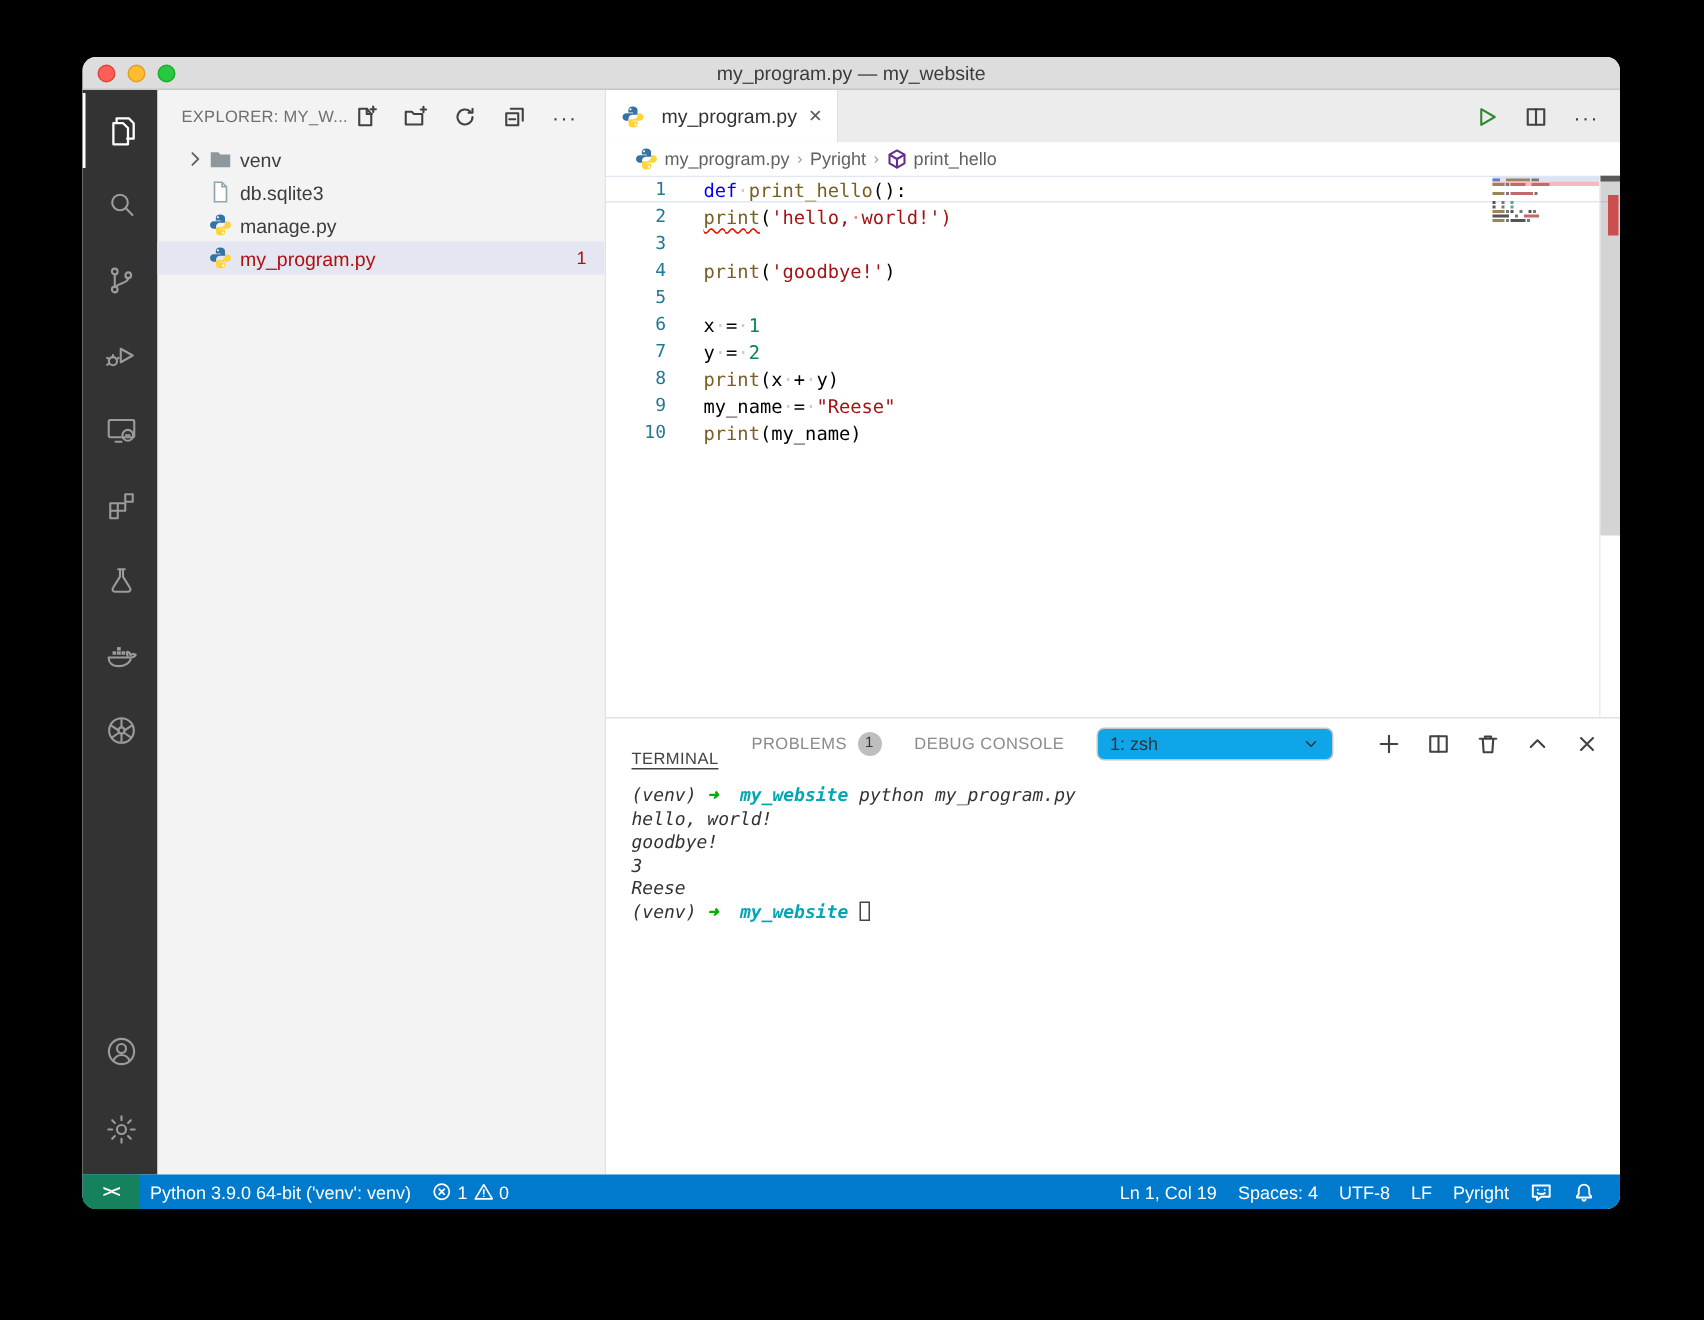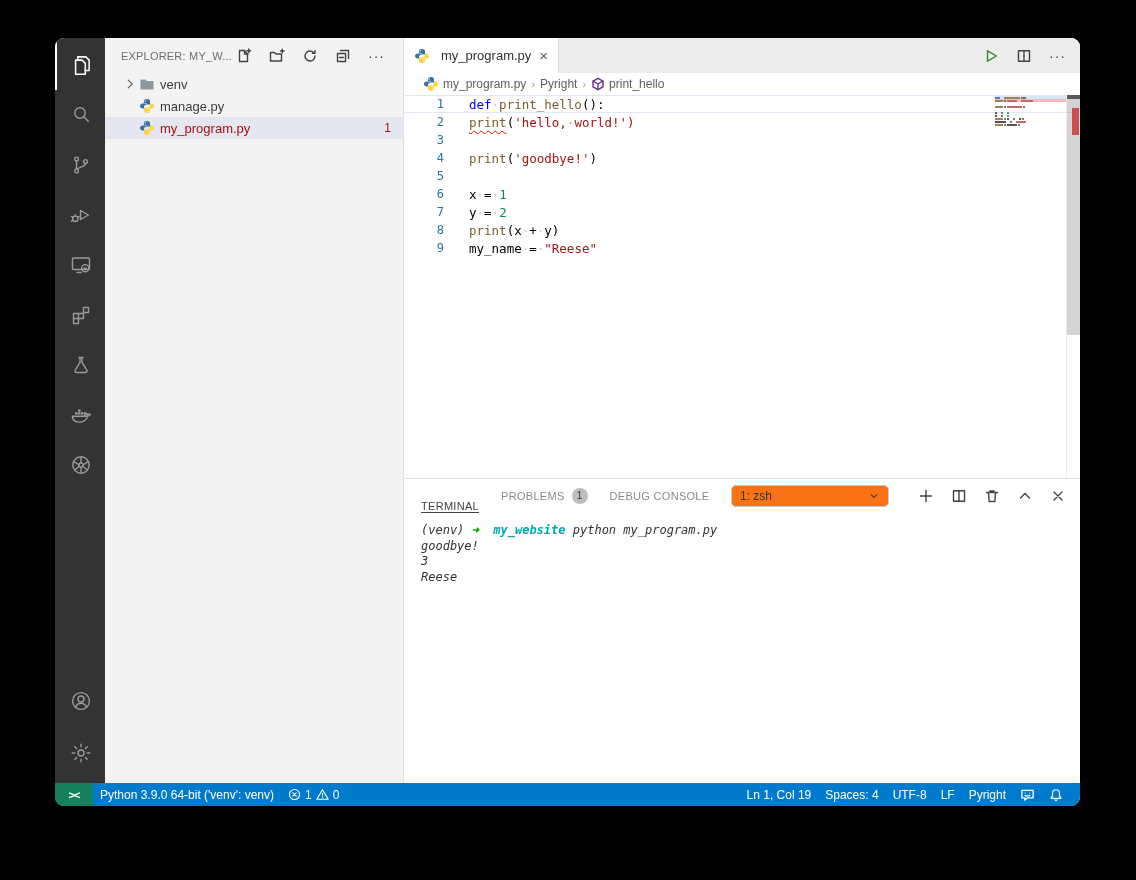--- a/index.html
+++ b/index.html
@@ -77,21 +77,21 @@
   
   .panel { flex:0 0 305px; border-top:1px solid #e1e1e1; display:flex; flex-direction:column; background:#fff; }
   .panel-header { height:34px; flex:0 0 34px; display:flex; align-items:center; padding:0 14px 0 17px; }
   .panel-tabs { display:flex; align-items:center; gap:22px; }
   .ptab { font-size:11px; letter-spacing:.3px; color:#8a8a8a; display:flex; align-items:center; gap:7px;
           height:34px; cursor:pointer; border-bottom:1px solid transparent; }
   .ptab.active { color:#424242; border-bottom-color:#424242;align-items:flex-end; }
   .pbadge { min-width:16px; height:16px; border-radius:8px; background:#bebebe; color:#333;
             font-size:10px; display:flex; align-items:center; justify-content:center; padding:0 4px; }
   .panel-right { margin-left:auto; display:flex; align-items:center; gap:17px; color:#424242; }
-  .shell-select { width:158px; height:22px; border:1px solid #c8c8c8; border-radius:5px; background:#f97316;
+  .shell-select { width:158px; height:22px; border:1px solid #c8c8c8; border-radius:5px; background:#0ea5e9;
                   display:flex; align-items:center; justify-content:space-between; padding:0 8px;
                   font-size:12px; color:#333; cursor:pointer; margin-right:12px; }
   .panel-right .hicon { display:flex; align-items:center; cursor:pointer; }
   .terminal { flex:1 1 auto; padding:10px 0 0 17px; font-family:"DejaVu Sans Mono","Liberation Mono",monospace;
               font-size:12px; line-height:15.5px; color:#333;font-style:italic; }
   .trow { white-space:pre; }
   .tk.arrow { color:#00b000; font-weight:bold; }
   .tk.dir { color:#00a6b2; font-weight:bold; }
   .tk.cursor { display:inline-block; width:7px; height:13px; border:1px solid #444; vertical-align:-2px; }
   
@@ -103,20 +103,28 @@
   .sitem { display:flex; align-items:center; gap:4px; padding:0 7px; height:100%; cursor:pointer; white-space:nowrap; }
   .sbar-left .sitem:first-of-type { margin-left:4px; }
   .sbar-right { margin-left:auto; display:flex; align-items:center; height:100%; padding-right:10px;justify-content:center; }
   .sicon { display:flex; align-items:center; }
   svg { display:block; }
 </style>
 </head>
 <body>
 
 <div class="window">
+  <div class="titlebar">
+    <div class="traffic">
+      <span class="tl r"></span>
+      <span class="tl y"></span>
+      <span class="tl g"></span>
+    </div>
+    <div class="wtitle">my_program.py — my_website</div>
+  </div>
 
   <div class="main">
     <div class="activitybar">
       <div id="ab-top">
           <div class="ab-cell active">
             <span class="hicon">
               <svg width="26" height="26" viewBox="0 0 24 24" fill="none" stroke="currentColor" stroke-width="1.4" stroke-linecap="round" stroke-linejoin="round">
                 <path d="M9 7V4.5h7.5l3 3V17h-4"></path>
                 <path d="M7 7.5h6l3 3v10H7V7.5z"></path>
               </svg>
@@ -256,20 +264,30 @@
               <svg width="14" height="14" viewBox="0 0 16 16" fill="none" stroke="currentColor" stroke-width="1.4" stroke-linecap="round" stroke-linejoin="round">
                 <path d="M6 3.5l4.5 4.5L6 12.5"></path>
               </svg>
             </span>
             <span class="tw-icon">
               <svg width="16" height="16" viewBox="0 0 16 16">
                 <path fill="#8c979e" d="M1.5 3.5h5L8 5h6.5v8.5h-13z"></path>
               </svg>
             </span>
             <span class="tree-label">venv</span>
+          </div>
+          <div class="tree-row">
+            <span class="tw-chevron"></span>
+            <span class="tw-icon">
+              <svg width="16" height="16" viewBox="0 0 16 16" fill="none" stroke="#90a4ae" stroke-width="1.1">
+                <path fill="#fff" d="M4 1.5h5l3 3v10H4z"></path>
+                <path d="M9 1.5v3h3"></path>
+              </svg>
+            </span>
+            <span class="tree-label">db.sqlite3</span>
           </div>
           <div class="tree-row">
             <span class="tw-chevron"></span>
             <span class="tw-icon">
               <svg width="16" height="16" viewBox="0 0 16 16">
                 <path fill="#3572a5" d="M7.9 1C6.1 1 4.9 1.8 4.9 3.2V5h3.2v.5H3.6C2.2 5.5 1 6.4 1 8s1.2 2.5 2.6 2.5H5V9.1c0-1.5 1.3-2.6 2.8-2.6H11V3.2C11 1.9 9.7 1 7.9 1z"></path>
                 <circle fill="#fff" cx="6.3" cy="2.9" r=".7"></circle>
                 <path fill="#ffd43b" d="M8.1 15c1.8 0 3-.8 3-2.2V11H7.9v-.5h4.5c1.4 0 2.6-.9 2.6-2.5s-1.2-2.5-2.6-2.5H11v1.4c0 1.5-1.3 2.6-2.8 2.6H5v3.3C5 14.1 6.3 15 8.1 15z"></path>
                 <circle fill="#fff" cx="9.7" cy="13.1" r=".7"></circle>
               </svg>
@@ -356,20 +374,21 @@
         <div id="codelines">
             <div class="code-row cur"><span class="gutter">1</span><span class="ctext"><span class="tok kw">def</span><span class="tok ws">·</span><span class="tok fn">print_hello</span><span class="tok pl">():</span></span></div>
             <div class="code-row"><span class="gutter">2</span><span class="ctext"><span class="tok fn sq">print</span><span class="tok pl">(</span><span class="tok str">'hello,</span><span class="tok wsr">·</span><span class="tok str">world!')</span></span></div>
             <div class="code-row"><span class="gutter">3</span><span class="ctext"></span></div>
             <div class="code-row"><span class="gutter">4</span><span class="ctext"><span class="tok fn">print</span><span class="tok pl">(</span><span class="tok str">'goodbye!'</span><span class="tok pl">)</span></span></div>
             <div class="code-row"><span class="gutter">5</span><span class="ctext"></span></div>
             <div class="code-row"><span class="gutter">6</span><span class="ctext"><span class="tok var">x</span><span class="tok ws">·</span><span class="tok op">=</span><span class="tok ws">·</span><span class="tok num">1</span></span></div>
             <div class="code-row"><span class="gutter">7</span><span class="ctext"><span class="tok var">y</span><span class="tok ws">·</span><span class="tok op">=</span><span class="tok ws">·</span><span class="tok num">2</span></span></div>
             <div class="code-row"><span class="gutter">8</span><span class="ctext"><span class="tok fn">print</span><span class="tok pl">(</span><span class="tok var">x</span><span class="tok ws">·</span><span class="tok op">+</span><span class="tok ws">·</span><span class="tok var">y</span><span class="tok pl">)</span></span></div>
             <div class="code-row"><span class="gutter">9</span><span class="ctext"><span class="tok var">my_name</span><span class="tok ws">·</span><span class="tok op">=</span><span class="tok ws">·</span><span class="tok str">"Reese"</span></span></div>
+            <div class="code-row"><span class="gutter">10</span><span class="ctext"><span class="tok fn">print</span><span class="tok pl">(</span><span class="tok var">my_name</span><span class="tok pl">)</span></span></div>
           </div>
         <div class="minimap" id="minimap">
             <div class="mm-row cur">
               <span class="mm-mark" style="width: 4.5px; background: rgb(91, 121, 217);"></span>
               <span style="width: 2px;"></span>
               <span class="mm-mark" style="width: 16.5px; background: rgb(155, 132, 88);"></span>
               <span class="mm-mark" style="width: 4.5px; background: rgb(119, 119, 119);"></span>
             </div>
             <div class="mm-row err">
               <span class="mm-mark" style="width: 7.5px; background: rgb(155, 132, 88);"></span>
@@ -480,23 +499,25 @@
                   <svg width="16" height="16" viewBox="0 0 16 16" fill="none" stroke="currentColor" stroke-width="1.4" stroke-linecap="round" stroke-linejoin="round">
                     <path d="M4 4l8 8M12 4l-8 8"></path>
                   </svg>
                 </span>
               </span>
           </div>
         </div>
         <div class="terminal">
           <div id="termlines">
               <div class="trow"><span class="tk t">(venv) </span><span class="tk arrow">➜</span><span class="tk t">  </span><span class="tk dir">my_website</span><span class="tk t"> python my_program.py</span></div>
+              <div class="trow"><span class="tk t">hello, world!</span></div>
               <div class="trow"><span class="tk t">goodbye!</span></div>
               <div class="trow"><span class="tk t">3</span></div>
               <div class="trow"><span class="tk t">Reese</span></div>
+              <div class="trow"><span class="tk t">(venv) </span><span class="tk arrow">➜</span><span class="tk t">  </span><span class="tk dir">my_website</span><span class="tk t"> </span><span class="tk cursor"></span></div>
             </div>
         </div>
       </div>
     </div>
   </div>
 
   <div class="statusbar">
     <div class="sbar-left">
       <div class="remote">&gt;&lt;</div>
       <div class="sitem">

